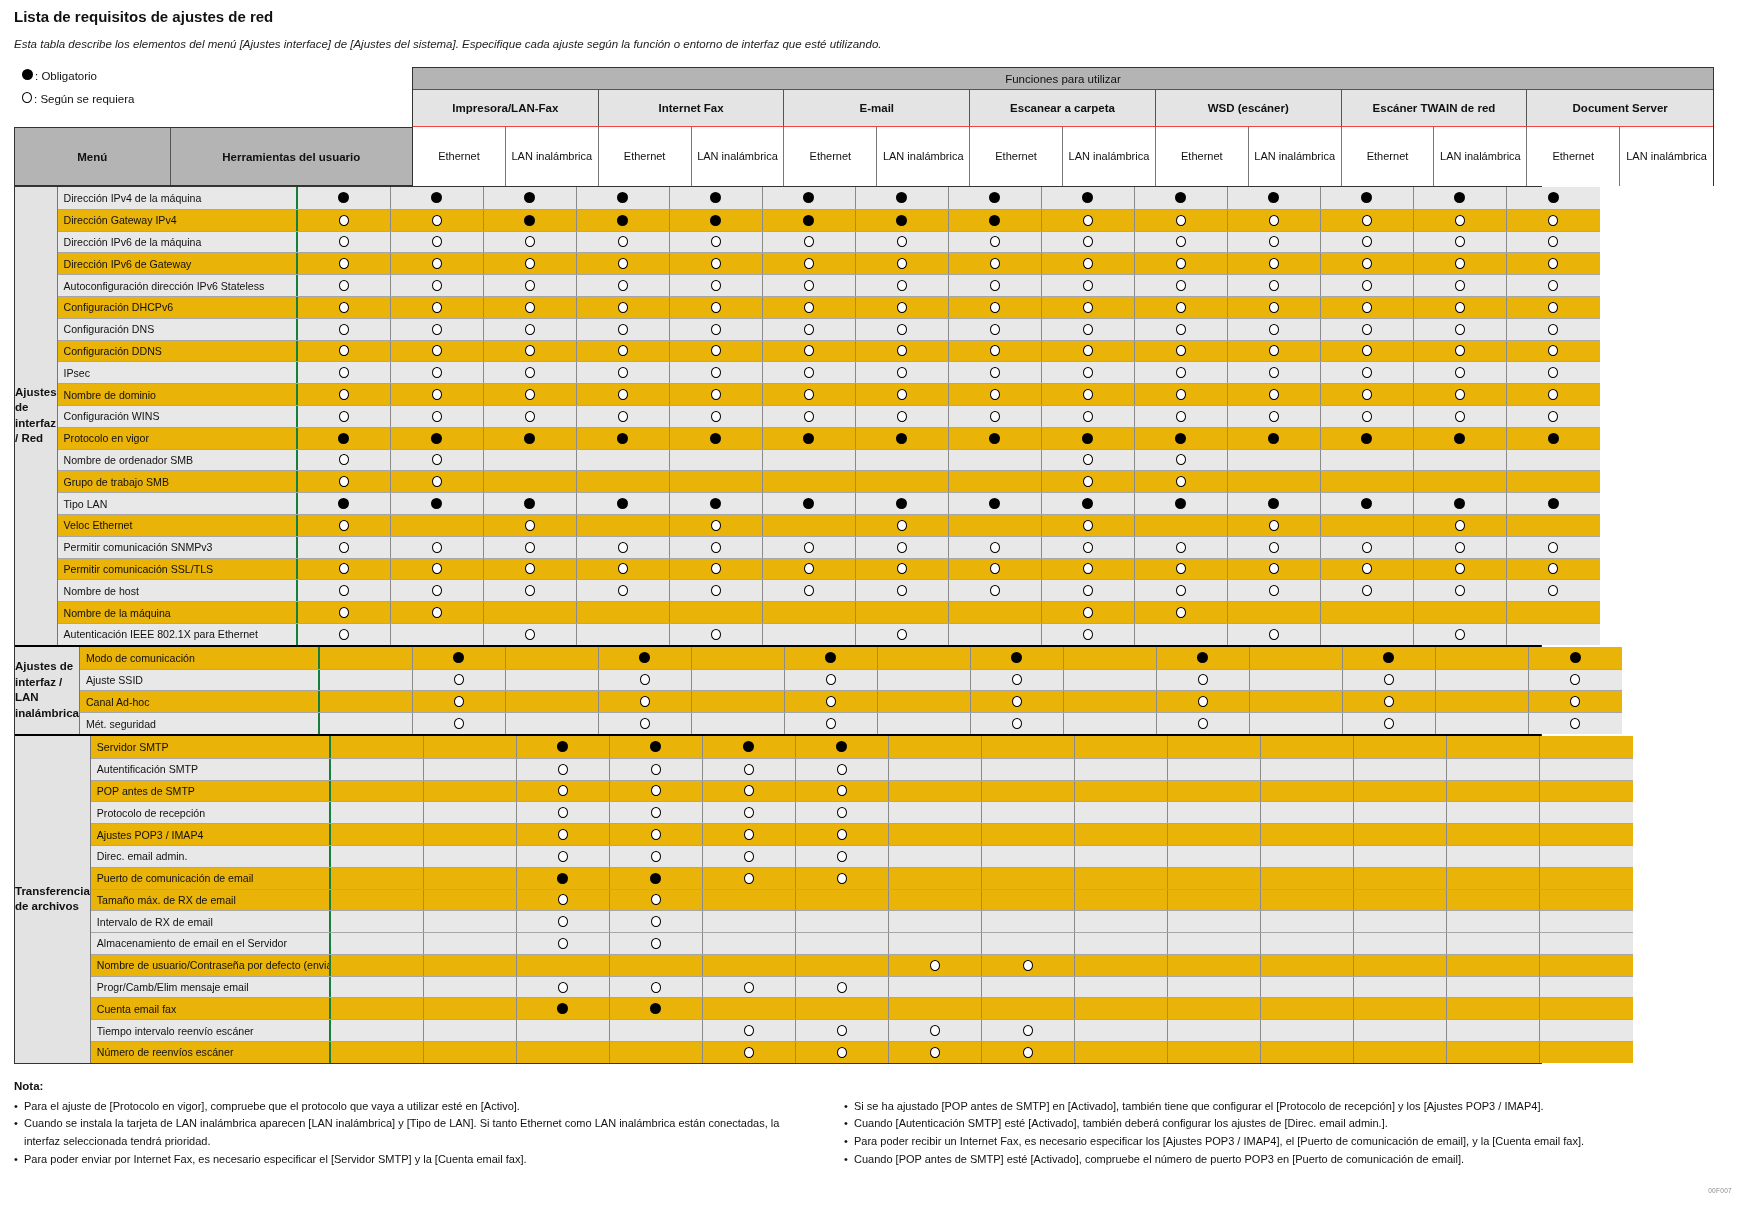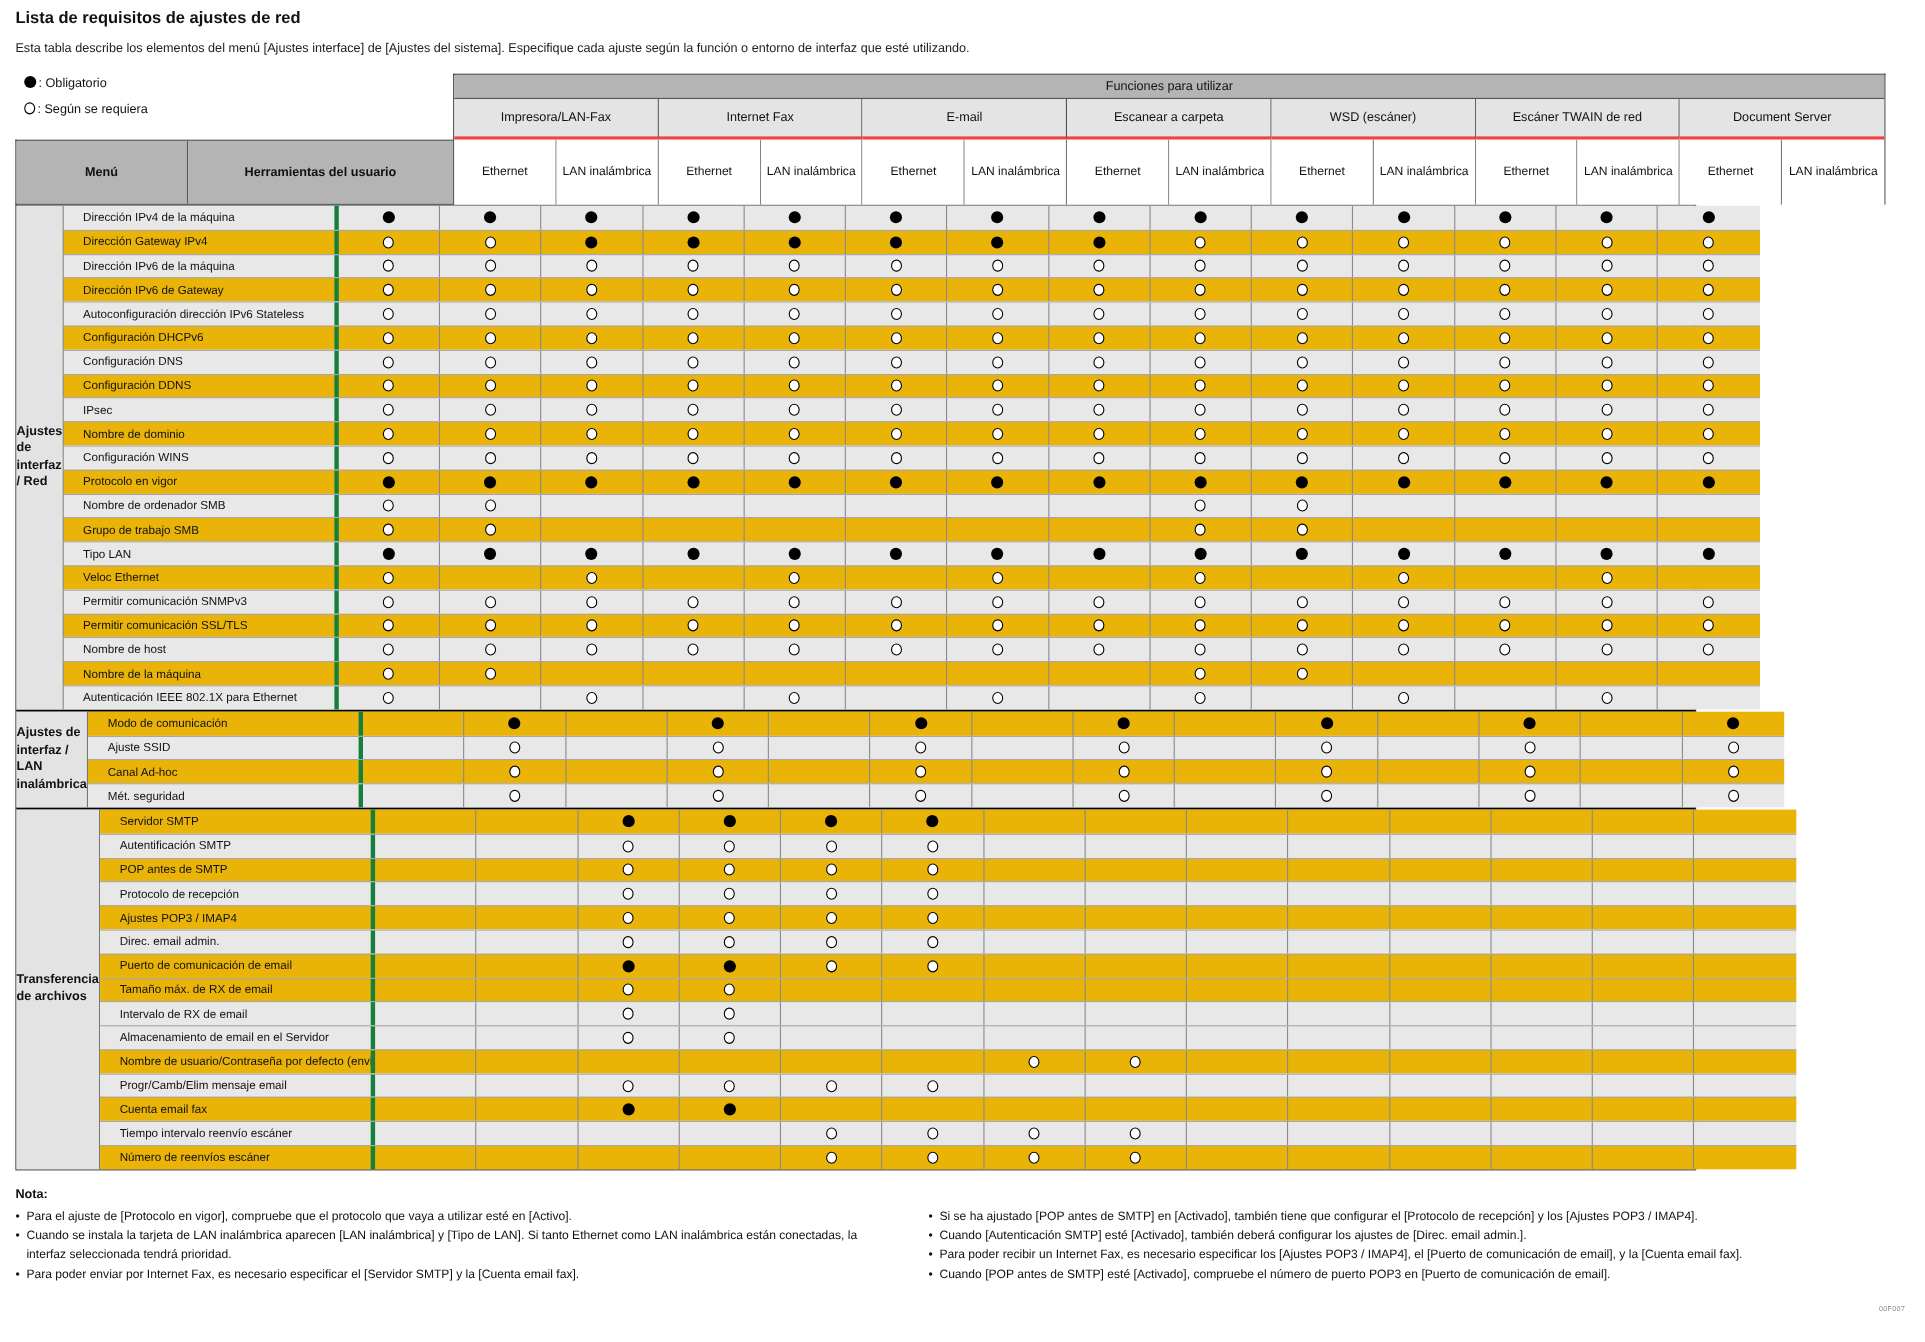--- a/index.html
+++ b/index.html
@@ -7,21 +7,21 @@
   body {
     width:1750px; height:1220px;
     font-family:"Liberation Sans", sans-serif;
     color:#1a1a1a;
     position:relative;
     overflow:hidden;
   }
   .page { position:absolute; left:14px; top:8px; width:1700px; }
 
   .title { font-size:15px; font-weight:bold; color:#111; }
-  .intro { font-size:11.5px; margin-top:13px; color:#222; }
+  .intro { font-size:11.5px; margin-top:13px; color:#222;font-style:italic; }
 
   
   .tbl { margin-top:17px; width:1528px; font-size:11px; }
 
   .hdr-zone { display:flex; }
   .hdr-left { width:398px; display:flex; flex-direction:column; }
   .legend { padding:2px 0 0 8px; height:60px; }
   .legend-item { display:flex; align-items:center; font-size:11.5px; margin-bottom:10px; color:#111; }
   .legend-item .sym { margin-right:2px; }
   .hdr-left-cells { display:flex; height:59px; border:1.5px solid #333; border-right:none; }
@@ -33,23 +33,23 @@
   .hcell.tools { width:242px; }
 
   .hdr-right { width:1302px; display:flex; flex-direction:column; border:1.5px solid #333; border-bottom:none; }
   .func-band {
     height:22px; background:#b4b4b4; font-weight:normal; font-size:11.5px;
     display:flex; align-items:center; justify-content:center; color:#111;
     border-bottom:1px solid #555;
   }
   .groups-row { display:flex; height:37px; }
   .gcell {
-    background:#e4e4e4; font-weight:normal; font-size:11.5px;
+    background:#e4e4e4; font-weight:bold; font-size:11.5px;
     display:flex; align-items:center; justify-content:center; text-align:center;
-    border-right:1px solid #555; border-bottom:3px solid #ef4444; color:#111;
+    border-right:1px solid #555; border-bottom:1px solid #ef4444; color:#111;
   }
   .gcell:last-child { border-right:none; }
   .subcols-row { display:flex; height:59px; }
   .scell {
     width:93px; background:#fff; font-size:11px;
     display:flex; align-items:center; justify-content:center; text-align:center;
     border-right:1px solid #777; padding:0 4px; line-height:1.25; color:#111;
   }
   .scell:last-child { border-right:none; }
 
@@ -61,21 +61,21 @@
     display:flex; align-items:center; justify-content:center; text-align:left;
     border-right:1px solid #777; white-space:pre-line; line-height:1.35; color:#111;
   }
   .sec-rows { width:1542px; display:flex; flex-direction:column; }
   .trow { display:flex; height:21.8px; }
   .trow.odd  { background:#e8e8e8; }
   .trow.even { background:#eab308; }
   .trow + .trow { border-top:1px solid #a6a6a6; }
   .rlabel {
     width:240px; padding:0 0 0 6px; display:flex; align-items:center;
-    font-size:10.6px; border-right:4px solid #15803d; white-space:nowrap; overflow:hidden; color:#111;margin-left:12px;
+    font-size:10.6px; border-right:2px solid #15803d; white-space:nowrap; overflow:hidden; color:#111;
   }
   .dcell {
     width:93px; display:flex; align-items:center; justify-content:center;
     border-right:1px solid #8a8a8a;
   }
   .dcell:last-child { border-right:none; }
   .dot-f { width:11px; height:11px; border-radius:50%; background:#000; display:inline-block; }
   .dot-o { width:10px; height:11px; border-radius:50%; border:1.4px solid #000; display:inline-block; background:#fff; }
 
   

